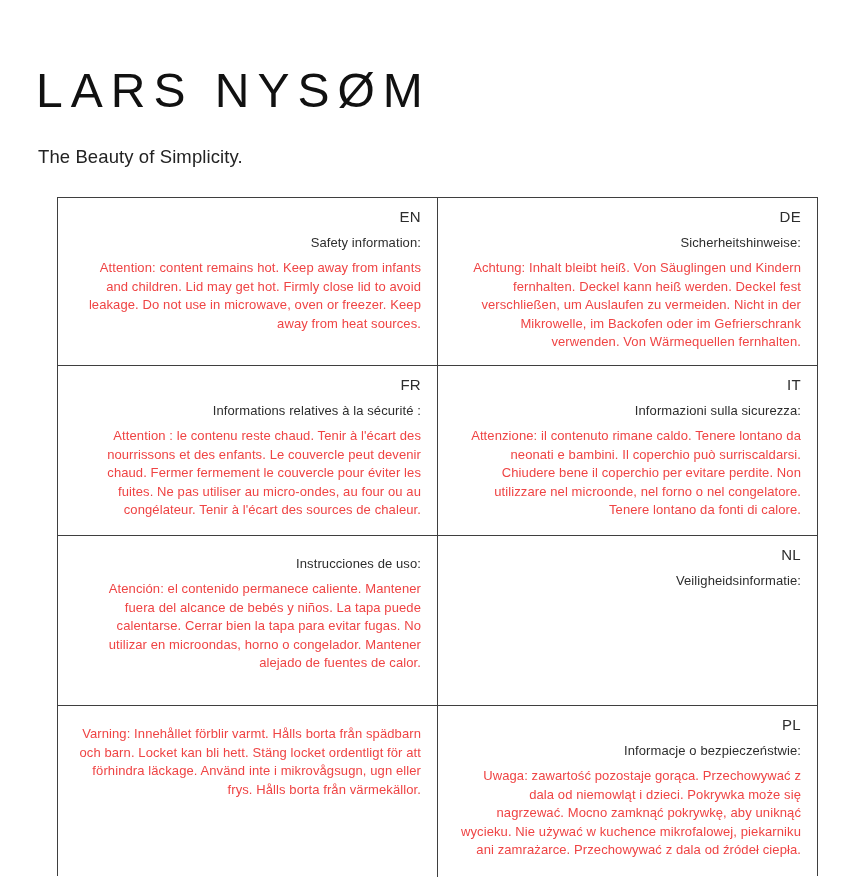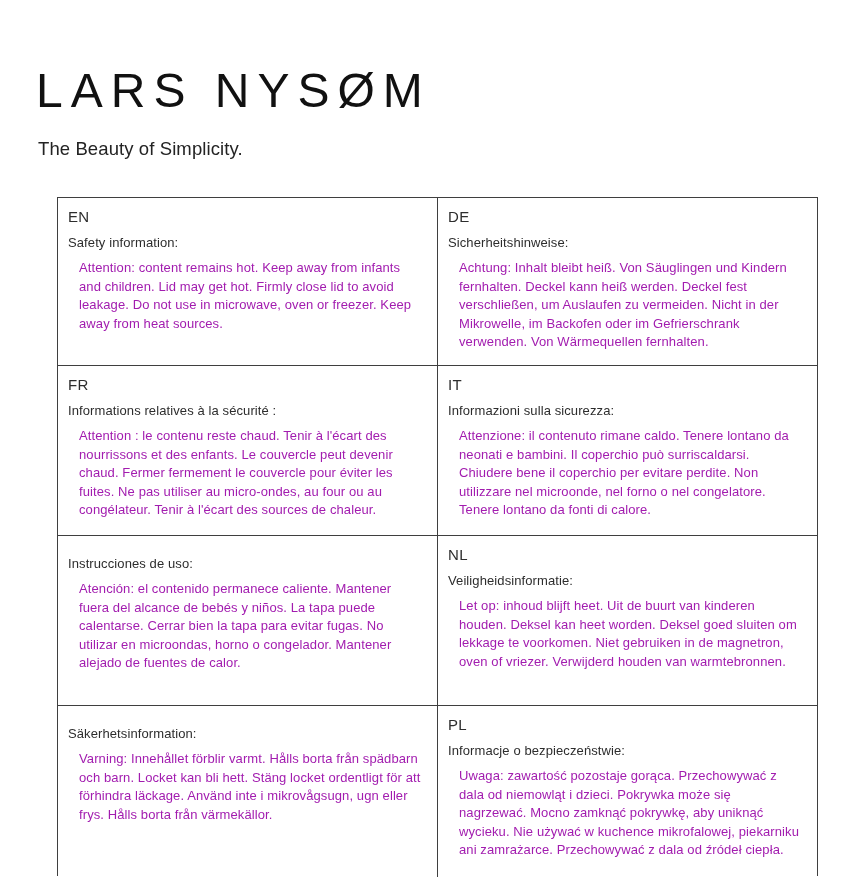--- a/index.html
+++ b/index.html
@@ -18,21 +18,21 @@
     font-size: 48px;
     font-weight: 300;
     letter-spacing: 8px;
     color: #111111;
     transform: scaleY(1.02);
     transform-origin: left top;
     white-space: nowrap;
   }
   .tagline {
     position: absolute;
-    left: 38px; top: 138px;
+    left: 38px; top: 146px;
     font-size: 18.5px;
     font-weight: 400;
     color: #232323;
     letter-spacing: 0.1px;
   }
 
   
   .info-table {
     position: absolute;
     left: 57px; top: 197px;
@@ -41,40 +41,41 @@
     grid-template-columns: 380px 1fr;
     grid-template-rows: 168px 170px 170px 171px;
     border: 1.5px solid #3f3f3f;
   }
   .cell {
     border-right: 1.5px solid #3f3f3f;
     border-bottom: 1.5px solid #3f3f3f;
     padding: 10px 16px 0 10px;
     overflow: hidden;
     background: #ffffff;
+    text-align: right;
   }
   .cell:nth-child(2n) { border-right: none; }
   .cell:nth-child(n+7) { border-bottom: none; }
 
   .lang-code {
     font-size: 15px;
     color: #2d2d2d;
     letter-spacing: 0.3px;
   }
   .section-heading {
     margin-top: 10px;
     font-size: 13px;
     color: #2d2d2d;
     letter-spacing: 0.1px;
   }
   .safety-text {
     margin: 9px 0 0 11px;
     font-size: 13px;
     line-height: 18.6px;
-    color: #a21caf;
+    color: #ef4444;
     letter-spacing: 0.1px;
   }
 </style>
 </head>
 <body>
 
 <div class="page">
 
   <div class="logo">LARS NYSØM</div>
   <div class="tagline">The Beauty of Simplicity.</div>
@@ -106,25 +107,23 @@
     </div>
 
     <div class="cell">
       <div class="section-heading">Instrucciones de uso:</div>
       <div class="safety-text">Atención: el contenido permanece caliente. Mantener fuera del alcance de bebés y niños. La tapa puede calentarse. Cerrar bien la tapa para evitar fugas. No utilizar en microondas, horno o congelador. Mantener alejado de fuentes de calor.</div>
     </div>
 
     <div class="cell">
       <div class="lang-code">NL</div>
       <div class="section-heading">Veiligheidsinformatie:</div>
-      <div class="safety-text">Let op: inhoud blijft heet. Uit de buurt van kinderen houden. Deksel kan heet worden. Deksel goed sluiten om lekkage te voorkomen. Niet gebruiken in de magnetron, oven of vriezer. Verwijderd houden van warmtebronnen.</div>
     </div>
 
     <div class="cell">
-      <div class="section-heading">Säkerhetsinformation:</div>
       <div class="safety-text">Varning: Innehållet förblir varmt. Hålls borta från spädbarn och barn. Locket kan bli hett. Stäng locket ordentligt för att förhindra läckage. Använd inte i mikrovågsugn, ugn eller frys. Hålls borta från värmekällor.</div>
     </div>
 
     <div class="cell">
       <div class="lang-code">PL</div>
       <div class="section-heading">Informacje o bezpieczeństwie:</div>
       <div class="safety-text">Uwaga: zawartość pozostaje gorąca. Przechowywać z dala od niemowląt i dzieci. Pokrywka może się nagrzewać. Mocno zamknąć pokrywkę, aby uniknąć wycieku. Nie używać w kuchence mikrofalowej, piekarniku ani zamrażarce. Przechowywać z dala od źródeł ciepła.</div>
     </div>
 
   </div>

